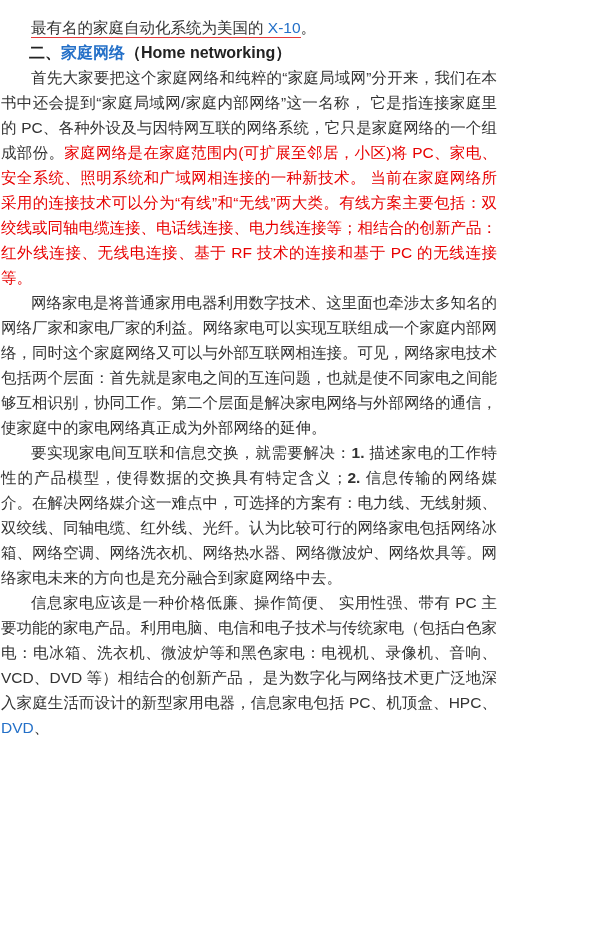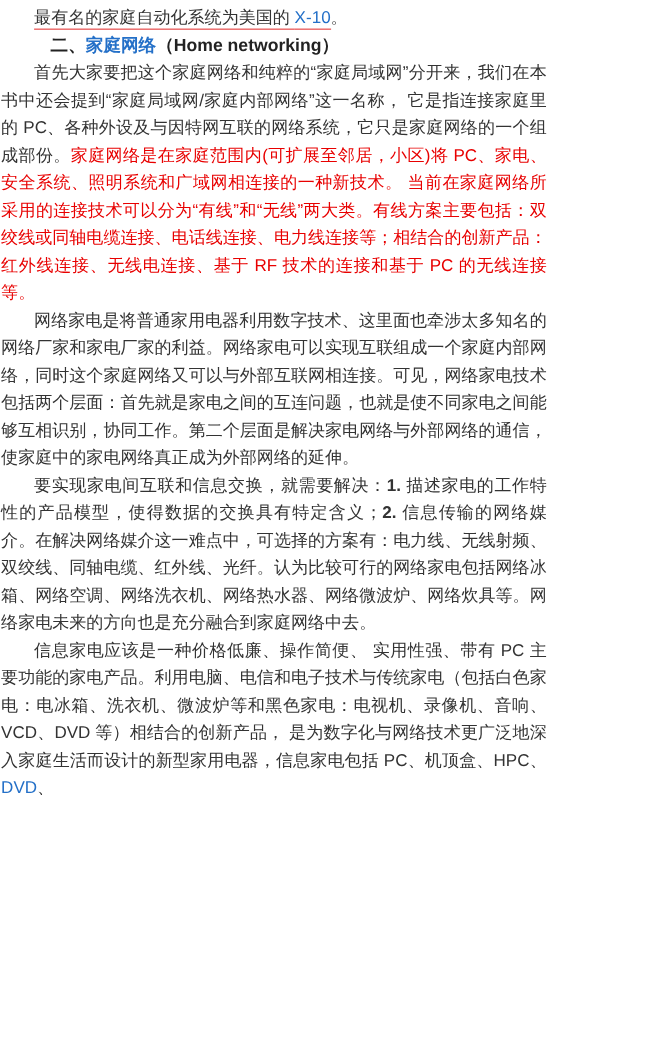--- a/index.html
+++ b/index.html
@@ -7,40 +7,40 @@
     width: 600px;
     height: 945px;
     overflow: hidden;
     background: #ffffff;
     font-family: "Liberation Sans", sans-serif;
   }
   .page {
     box-sizing: border-box;
     width: 524px;
     height: 945px;
-    padding: 4px 27px 0 1px;
+    padding: 15px 27px 0 1px;
     overflow: hidden;
   }
   p.paragraph {
     margin: 0;
     font-size: 15.5px;
     line-height: 25px;
     color: var(--c-text, #333);
     text-align: justify;
   }
   h3.heading {
     margin: 0;
     font-size: 16px;
     line-height: 25px;
     font-weight: bold;
     color: var(--c-heading, #222);
     text-align: left;
   }
   .indent { text-indent: 30px; }
-  .heading.indent { text-indent: 28px; margin-left: 17px; }
+  .heading.indent { text-indent: 28px; }
 
   .seg-text    { color: var(--c-text, #333); }
   .seg-red     { color: var(--c-red, #e80000); }
   .seg-bold    { color: var(--c-text, #333); font-weight: bold; }
   .seg-link    { color: var(--c-link, #2470c8); cursor: pointer; }
   .seg-heading { color: var(--c-heading, #222); }
   .seg-heading-link { color: var(--c-link, #2470c8); }
   .u-red { border-bottom: 1px solid var(--c-underline, #e43a3a); padding-bottom: 1px; }
 
   

